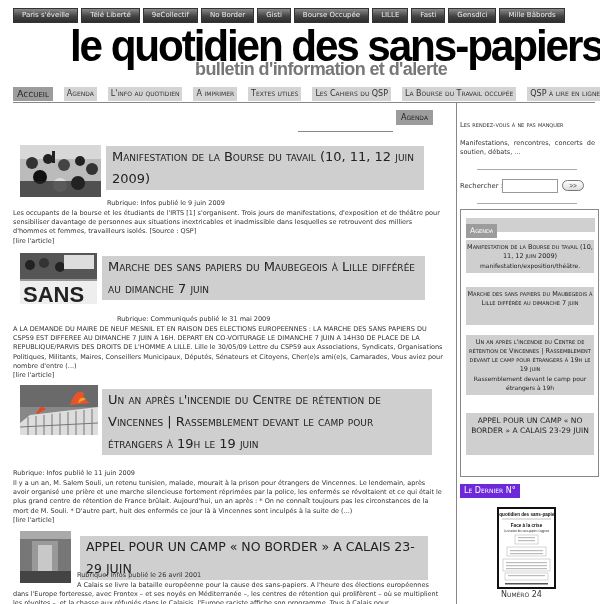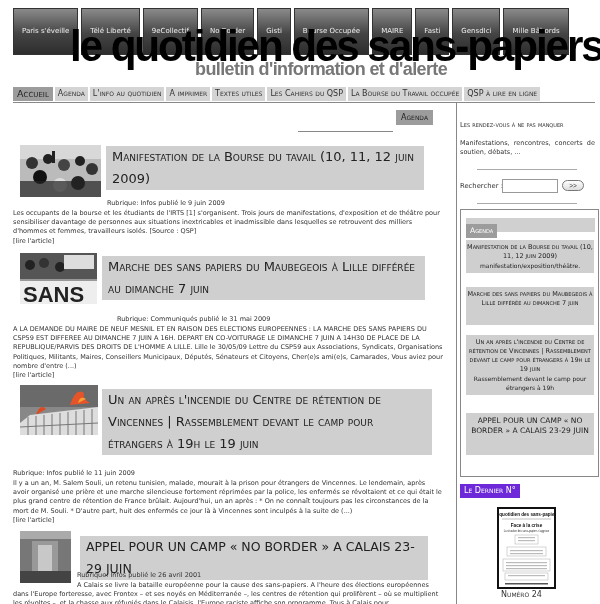--- a/index.html
+++ b/index.html
@@ -1,29 +1,29 @@
 <!DOCTYPE html>
 <html><head>
 <meta charset="utf-8">
 <style>
   html, body { margin: 0; padding: 0; background: #ffffff; }
   body { width: 600px; height: 604px; overflow: hidden; position: relative; font-family: "DejaVu Sans", sans-serif; color: #222; }
 
   
   .toplinks { position: absolute; left: 13px; top: 8px; display: flex; gap: 3px; }
-  .toplinks a { display: block; height: 13px; line-height: 13px; padding: 16px 8px; font-size: 7px; color: #eee; text-decoration: none;
+  .toplinks a { display: block; height: 13px; line-height: 13px; padding: 0 8px; font-size: 7px; color: #eee; text-decoration: none;
     background: linear-gradient(#8a8a8a, #444 55%, #2d2d2d); border: 1px solid #333; white-space: nowrap; font-family: "DejaVu Sans", sans-serif; }
 
   
   .masthead { position: absolute; left: 70px; top: 26px; width: 480px; }
   .title { font-family: "Liberation Sans", sans-serif; font-weight: bold; font-size: 44px; letter-spacing: -2.2px; color: #000; line-height: 40px; transform: scaleX(0.96); transform-origin: left; white-space: nowrap; }
   .subtitle { position: absolute; left: 125px; top: 33px; font-family: "Liberation Sans", sans-serif; font-weight: bold; font-size: 18px; color: #777; letter-spacing: -0.6px; white-space: nowrap; }
 
   
-  .mainnav { position: absolute; left: 13px; top: 87px; width: 582px; border-bottom: 1px solid #888; height: 15px; display: flex; gap: 2px; }
+  .mainnav { position: absolute; left: 13px; top: 87px; width: 582px; border-bottom: 1px solid #888; height: 15px; display: flex; gap: 11px; }
   .mainnav a { display: block; height: 14px; line-height: 14px; font-size: 8px; padding: 0 3px; background: #d4d4d4; color: #333; text-decoration: none; font-variant: small-caps; white-space: nowrap; }
   .mainnav a.active { background: #9c9c9c; color: #222; font-size: 9.5px; padding: 0 4px; }
 
   
   .maincol { position: absolute; left: 13px; top: 103px; width: 442px; }
   .agenda-btn { position: absolute; right: 22px; top: 7px; background: #9c9c9c; color: #222; font-size: 8px; font-variant: small-caps; padding: 3px 5px; }
   .hr-short { position: absolute; left: 285px; top: 28px; width: 95px; border-top: 1px solid #888; }
 
   .article { position: absolute; left: 0; width: 440px; }
   .thumb { position: absolute; left: 7px; width: 81px; height: 52px; overflow: hidden; }
@@ -58,21 +58,21 @@
 </head>
 <body>
 
 <div class="toplinks">
   <a>Paris s'éveille</a>
   <a>Télé Liberté</a>
   <a>9eCollectif</a>
   <a>No Border</a>
   <a>Gisti</a>
   <a>Bourse Occupée</a>
-  <a>MAIRE</a>
+  <a>LILLE</a>
   <a>Fasti</a>
   <a>GensdIci</a>
   <a>Mille Bâbords</a>
 </div>
 
 <div class="masthead">
   <div class="title">le quotidien des sans-papiers</div>
   <div class="subtitle">bulletin d'information et d'alerte</div>
 </div>
 

